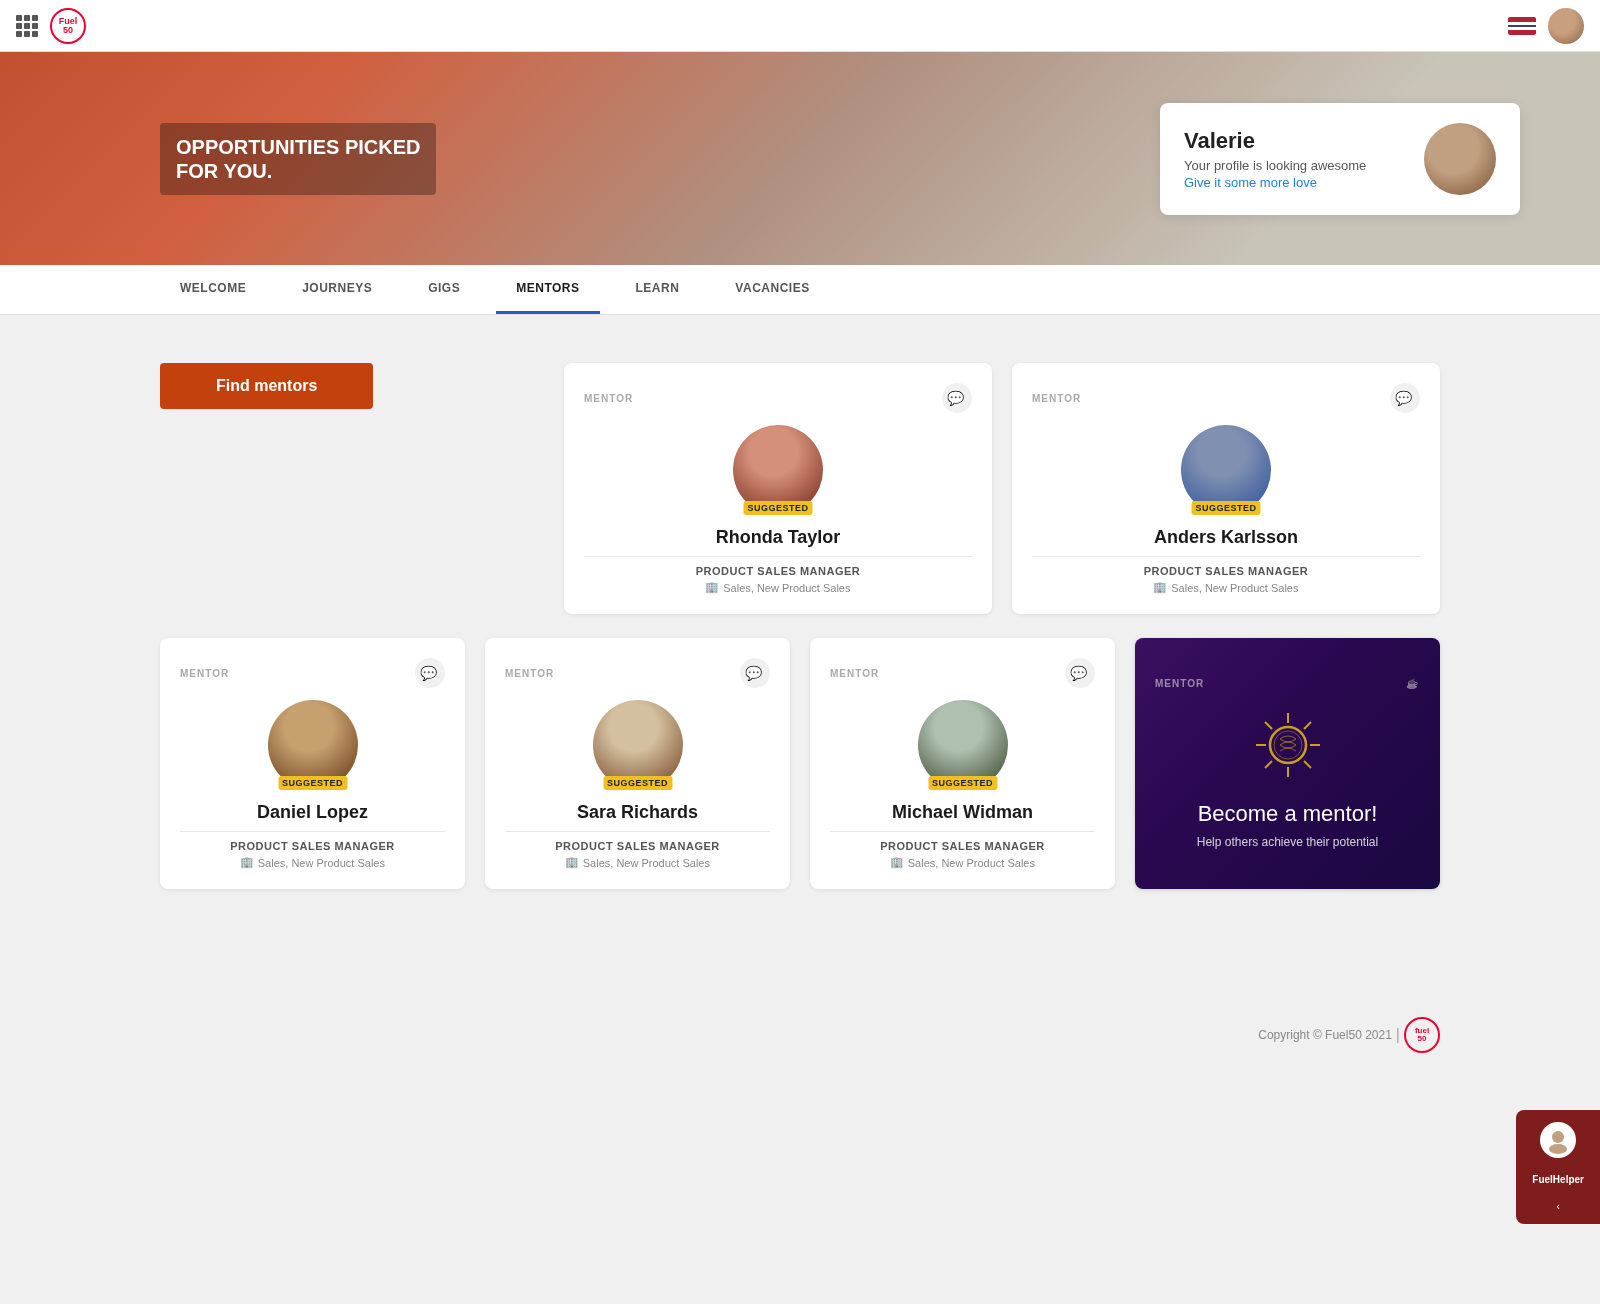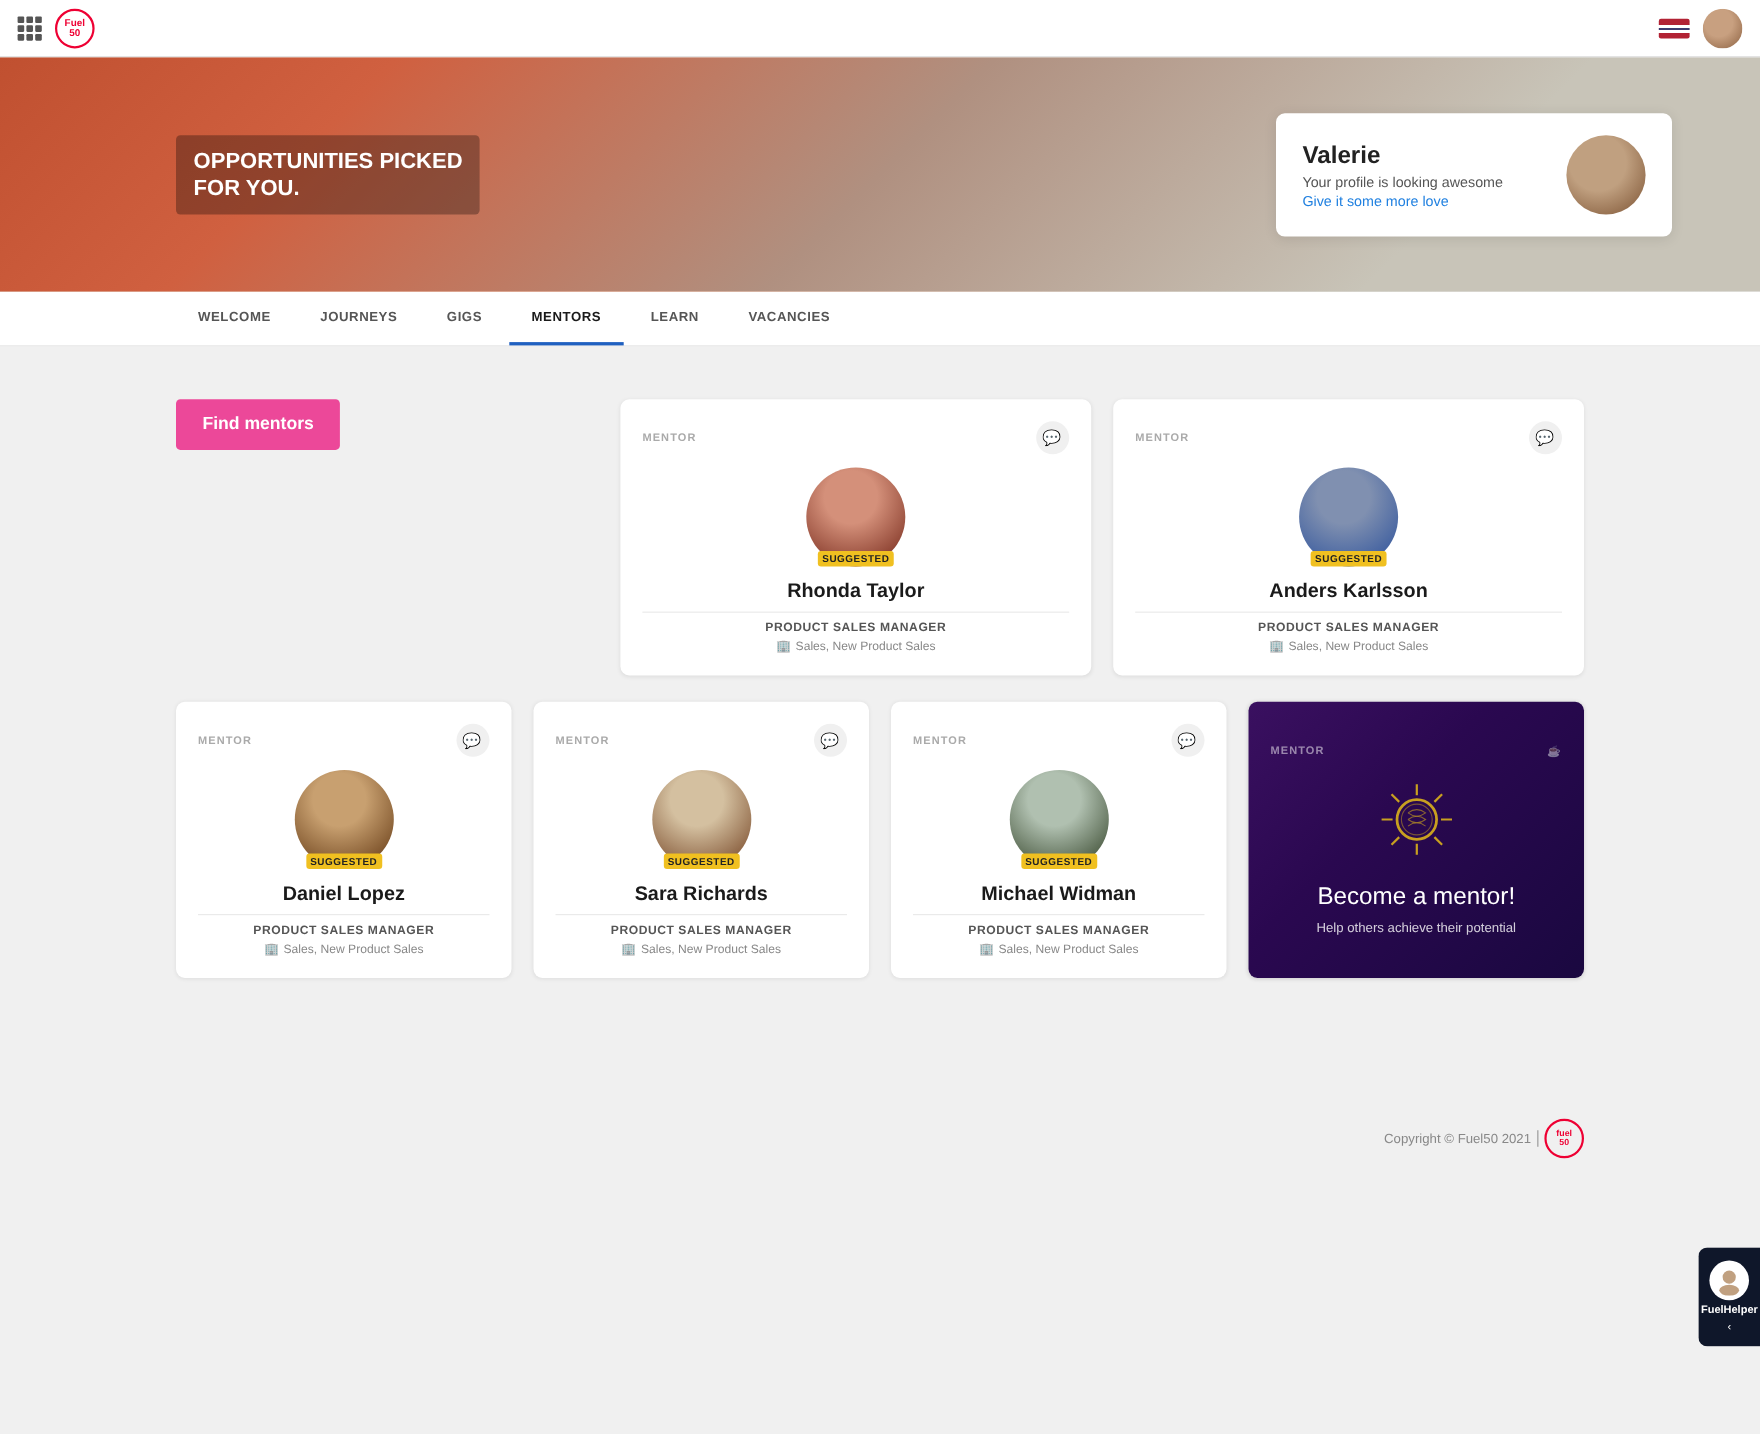--- a/index.html
+++ b/index.html
@@ -64,44 +64,44 @@
     .hero-card-sub { font-size: 13px; color: #555; margin-top: 4px; }
     .hero-card-link { font-size: 13px; color: #2080e0; cursor: pointer; margin-top: 2px; }
     .hero-avatar { width: 72px; height: 72px; border-radius: 50%; background: radial-gradient(circle at 40% 35%, #c0a080 40%, #7a5030 100%); overflow: hidden; flex-shrink: 0; }
 
     
     .nav {
       background: #fff;
       border-bottom: 1px solid #e0e0e0;
       padding: 0 160px;
       display: flex;
-      gap: 5px;
+      gap: 16px;
     }
     .nav-item {
       padding: 16px 20px;
       font-size: 12px;
       font-weight: 600;
       color: #555;
       cursor: pointer;
       letter-spacing: 0.5px;
       text-transform: uppercase;
       border-bottom: 3px solid transparent;
     }
     .nav-item.active { color: #1a1a1a; border-bottom: 3px solid #2060c0; }
 
     
     .main { padding: 48px 160px; background: #f0f0f0; }
     .content-row { display: flex; gap: 24px; align-items: flex-start; margin-bottom: 24px; }
     .left-panel { flex: 0 0 380px; }
     .left-panel h2 { font-size: 28px; font-weight: 700; color: #1a1a1a; line-height: 1.35; margin-bottom: 24px; }
     .find-btn {
-      background: #ec4899;
+      background: #c2410c;
       color: #fff;
       border: none;
-      padding: 14px 24px;
+      padding: 14px 56px;
       font-size: 16px;
       font-weight: 700;
       border-radius: 4px;
       cursor: pointer;
     }
     .cards-right { display: flex; gap: 20px; flex: 1; }
 
     
     .mentor-card {
       background: #fff;
@@ -174,27 +174,27 @@
     .footer-text { font-size: 12px; color: #888; }
     .footer-divider { color: #aaa; }
     .footer-logo { width: 36px; height: 36px; border-radius: 50%; border: 2px solid #e03; display: flex; align-items: center; justify-content: center; }
     .footer-logo-text { font-size: 8px; font-weight: bold; color: #e03; text-align: center; line-height: 1; }
 
     
     .fuel-helper {
       position: fixed;
       bottom: 80px;
       right: 0;
-      background: #0f172a;
+      background: #7f1d1d;
       border-radius: 8px 0 0 8px;
-      padding: 12px 2px;
+      padding: 12px 16px;
       display: flex;
       flex-direction: column;
       align-items: center;
-      gap: 4px;
+      gap: 16px;
       cursor: pointer;
       z-index: 100;
     }
     .fuel-helper-avatar { width: 36px; height: 36px; border-radius: 50%; background: #fff; display: flex; align-items: center; justify-content: center; overflow: hidden; }
     .fuel-helper-label { font-size: 10px; color: #fff; font-weight: 600; }
     .fuel-helper-arrow { color: #fff; font-size: 10px; }
   </style>
 </head>
 <body>
 

